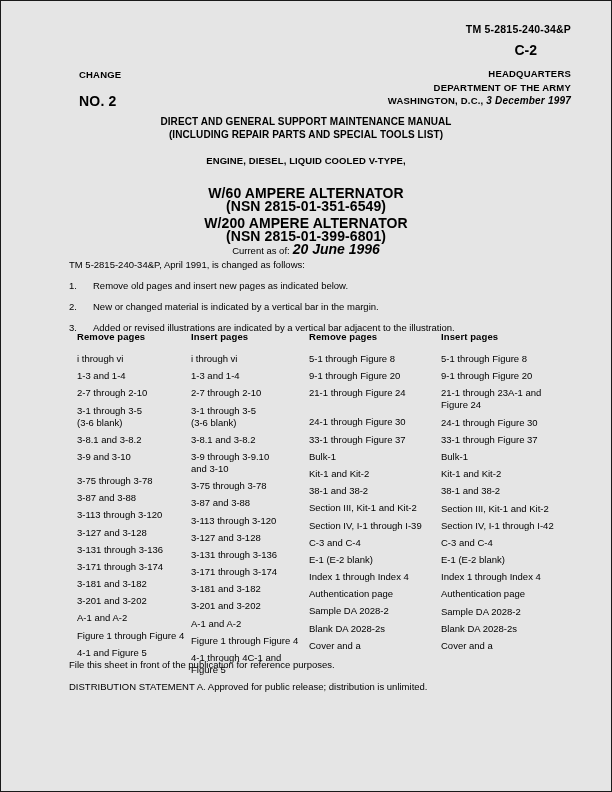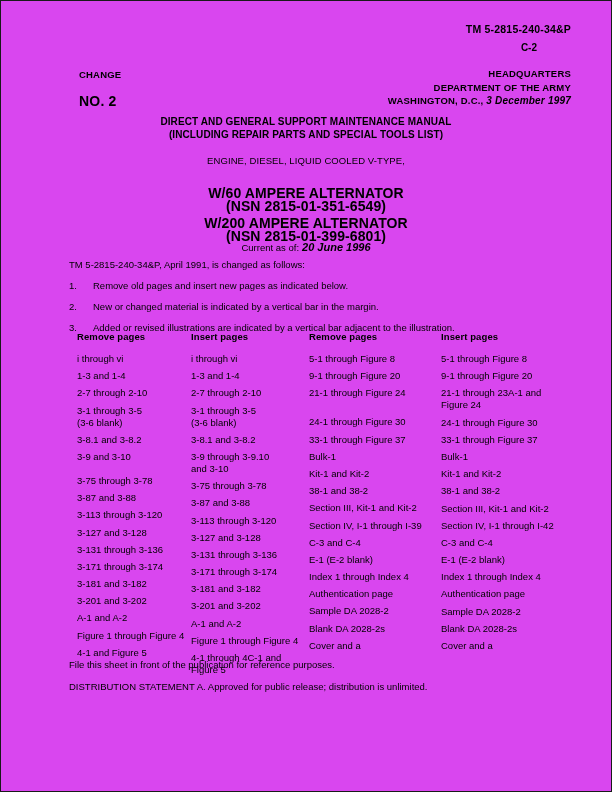--- a/index.html
+++ b/index.html
@@ -8,40 +8,40 @@
     background: #ffffff;
   }
   body {
     font-family: "Liberation Sans", sans-serif;
     color: #000000;
   }
   .page {
     position: relative;
     width: 612px;
     height: 792px;
-    background: #d946ef;
+    background: #e5e5e5;
     border: 1px solid #1a1a1a;
     box-sizing: border-box;
     overflow: hidden;
   }
 
   
   .tm-number {
     position: absolute;
     top: 22px;
     right: 40px;
     font-size: 10.5px;
     font-weight: bold;
     letter-spacing: 0.2px;
   }
   .change-code {
     position: absolute;
     top: 41px;
     right: 74px;
-    font-size: 10px;
+    font-size: 14px;
     font-weight: bold;
   }
 
   
   .change-label {
     position: absolute;
     left: 78px;
     top: 68px;
     font-size: 9.5px;
     font-weight: bold;
@@ -88,21 +88,21 @@
   }
   .equip-block {
     position: absolute;
     left: 0;
     right: 0;
     top: 153px;
     text-align: center;
   }
   .equip-line {
     font-size: 9.5px;
-    font-weight: normal;
+    font-weight: bold;
     line-height: 13px;
     letter-spacing: 0.1px;
   }
   .nsn-block {
     position: absolute;
     left: 0;
     right: 0;
     text-align: center;
   }
   .nsn-block.a { top: 186px; }
@@ -117,21 +117,21 @@
     position: absolute;
     left: 0;
     right: 0;
     top: 240px;
     text-align: center;
     font-size: 9.5px;
   }
   .current-as-of .cur-date {
     font-style: italic;
     font-weight: bold;
-    font-size: 11px;
+    font-size: 14px;
     margin-left: 3px;
   }
 
   
   .intro {
     position: absolute;
     left: 68px;
     top: 258px;
     font-size: 9.5px;
   }

